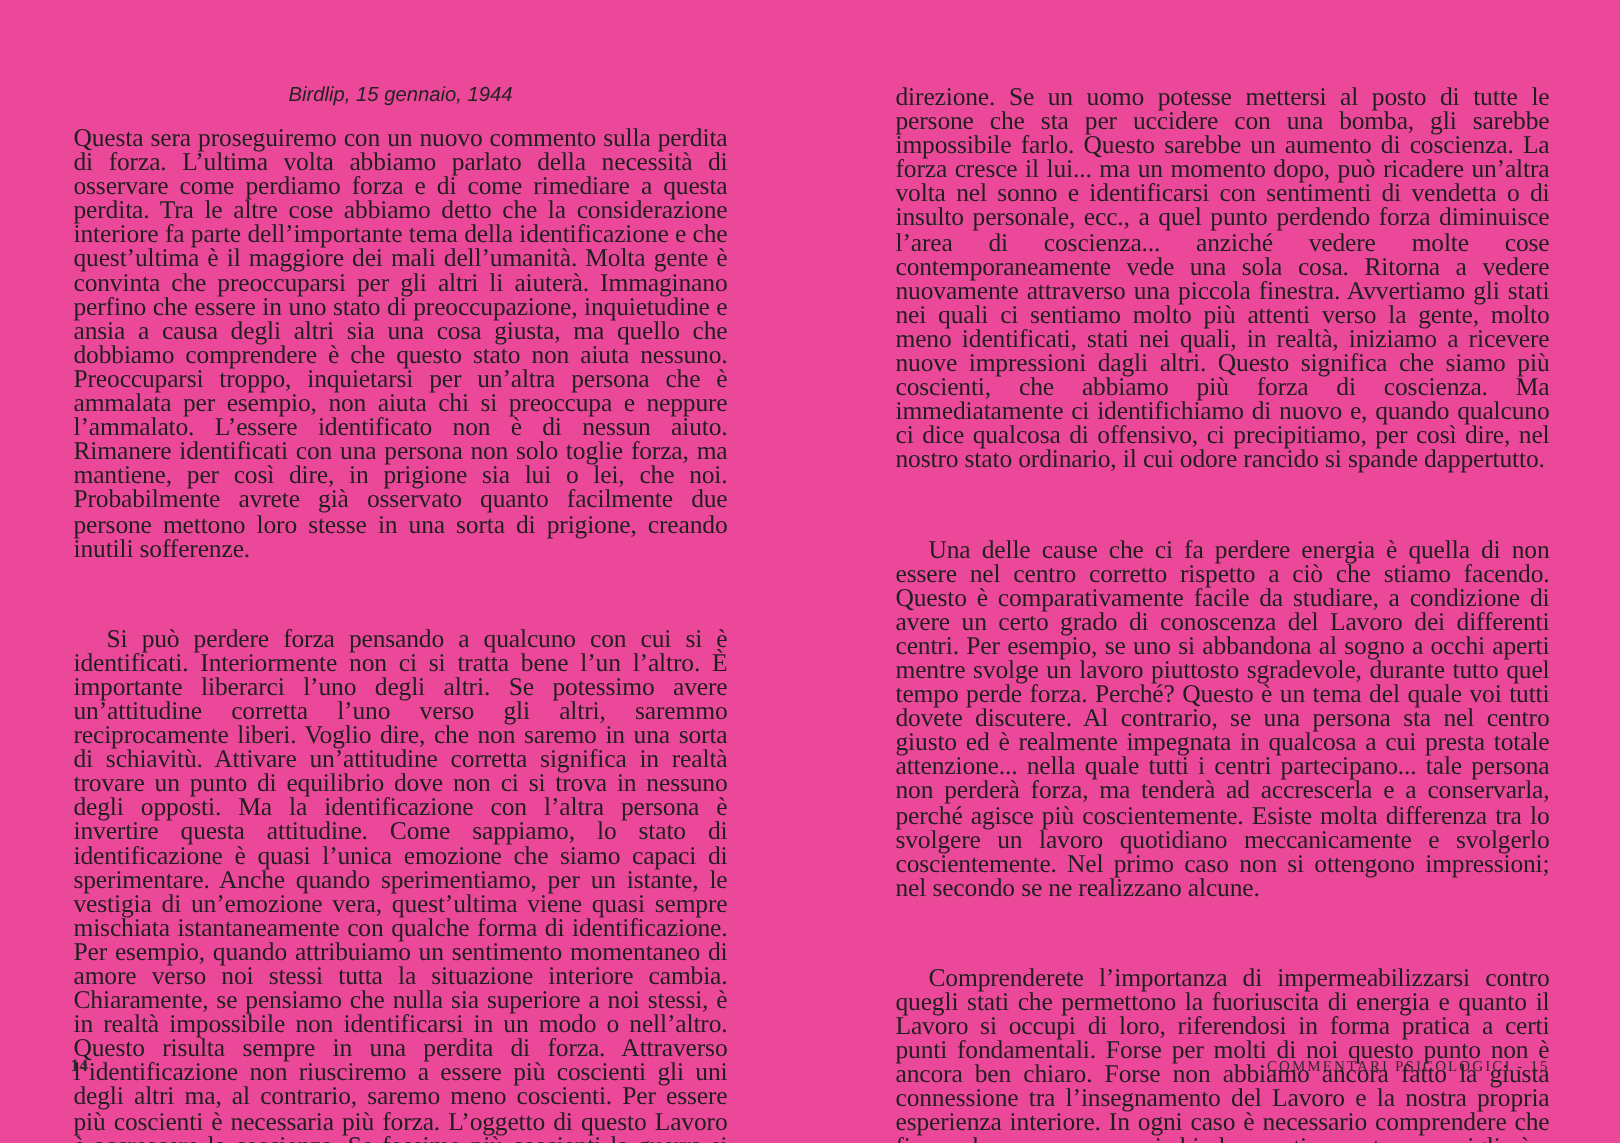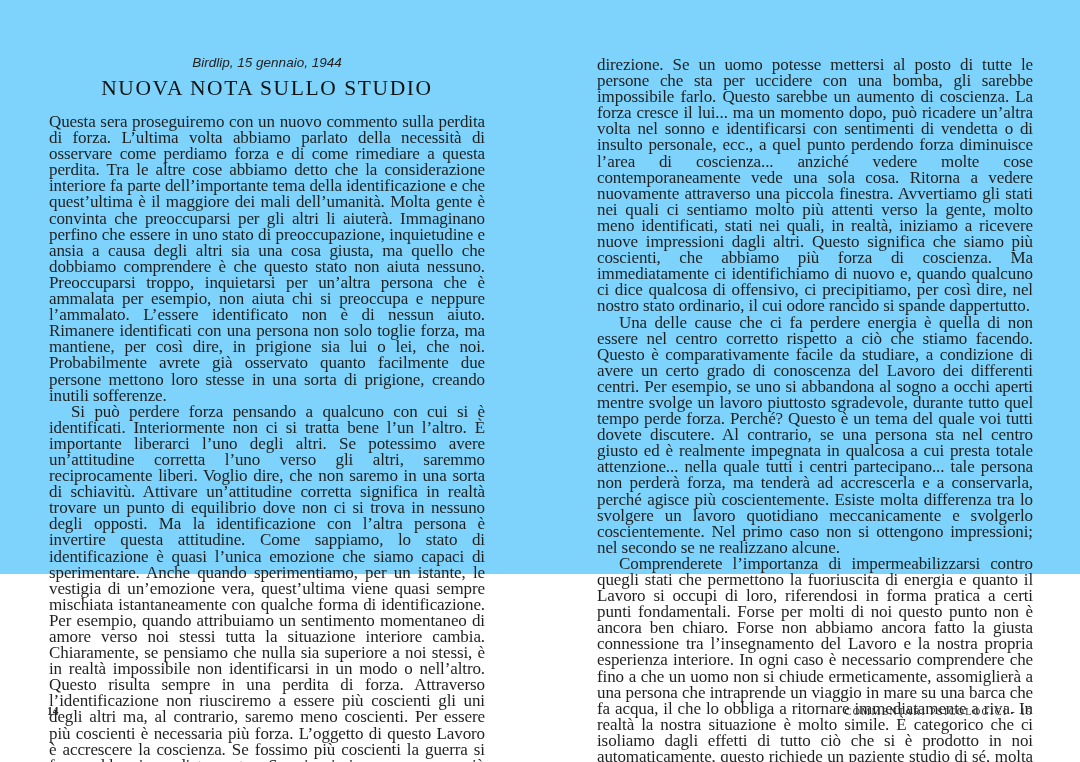--- a/index.html
+++ b/index.html
@@ -3,22 +3,22 @@
 <meta charset="utf-8">
 <style>
   html, body { margin: 0; padding: 0; }
   body {
     width: 1080px; height: 762px;
     background: #ffffff;
     overflow: hidden;
   }
   .spread {
     position: relative;
-    width: 1080px; height: 574px;
-    background: #7dd3fc;
+    width: 1080px; height: 762px;
+    background: #ec4899;
     font-family: "Liberation Serif", serif;
     color: #1f1f1f;
   }
   .page {
     position: absolute;
     top: 0;
     width: 436px;
     height: 762px;
   }
   .page-left  { left: 49px; }
@@ -50,21 +50,21 @@
     letter-spacing: -0.1px;
     color: #1f1f1f;
   }
   .page-right .body-text {
     margin-top: 57px;
   }
   .body-text p.para {
     margin: 0;
     padding: 0;
   }
-  .body-text p.para.indent { text-indent: 22px; }
+  .body-text p.para.indent { text-indent: 22px; margin-top: 44px; }
   .it { }
 
   .page-number {
     position: absolute;
     top: 705px;
     left: -2px;
     font-size: 11.5px;
     color: #2a2a2a;
     font-weight: bold;
   }
@@ -79,21 +79,20 @@
   }
 </style>
 </head>
 <body>
 
 <div class="spread">
 
   <div class="page page-left">
     <div class="dateline">Birdlip, 15 gennaio, 1944</div>
     <div class="article-title">
-      <div>NUOVA NOTA SULLO STUDIO</div>
     </div>
     <div class="body-text">
         <p class="para"><span class="">Questa sera proseguiremo con un nuovo commento sulla perdita di forza. L’ultima volta abbiamo parlato della necessità di osservare come perdiamo forza e di come rimediare a questa perdita. Tra le altre cose abbiamo detto che la considerazione interiore fa parte dell’importante tema della identificazione e che quest’ultima è il maggiore dei mali dell’umanità. Molta gente è convinta che preoccuparsi per gli altri li aiuterà. Immaginano perfino che essere in uno stato di preoccupazione, inquietudine e ansia a causa degli altri sia una cosa giusta, ma quello che dobbiamo comprendere è che questo stato non aiuta nessuno. Preoccuparsi troppo, inquietarsi per un’altra persona che è ammalata per esempio, non aiuta chi si preoccupa e neppure l’ammalato. L’essere identificato non è di nessun aiuto. Rimanere identificati con una persona non solo toglie forza, ma mantiene, per così dire, in prigione sia lui o lei, che noi. Probabilmente avrete già osservato quanto facilmente due persone mettono loro stesse in una sorta di prigione, creando inutili sofferenze.</span></p>
         <p class="para indent"><span class="">Si può perdere forza pensando a qualcuno con cui si è identificati. Interiormente non ci si tratta bene l’un l’altro. È importante liberarci l’uno degli altri. Se potessimo avere un’attitudine corretta l’uno verso gli altri, saremmo reciprocamente liberi. Voglio dire, che non saremo in una sorta di schiavitù. Attivare un’attitudine corretta significa in realtà trovare un punto di equilibrio dove non ci si trova in nessuno degli opposti. Ma la identificazione con l’altra persona è invertire questa attitudine. Come sappiamo, lo stato di identificazione è quasi l’unica emozione che siamo capaci di sperimentare. Anche quando sperimentiamo, per un istante, le vestigia di un’emozione vera, quest’ultima viene quasi sempre mischiata istantaneamente con qualche forma di identificazione. Per esempio, quando attribuiamo un sentimento momentaneo di amore verso noi stessi tutta la situazione interiore cambia. Chiaramente, se pensiamo che nulla sia superiore a noi stessi, è in realtà impossibile non identificarsi in un modo o nell’altro. Questo risulta sempre in una perdita di forza. Attraverso l’identificazione non riusciremo a essere più coscienti gli uni degli altri ma, al contrario, saremo meno coscienti. Per essere più coscienti è necessaria più forza. L’oggetto di questo Lavoro è accrescere la coscienza. Se fossimo più coscienti la guerra si fermerebbe immediatamente. Se riuscissimo a essere più coscienti verso le altre persone, tutte le relazioni che manteniamo con esse cambierebbero. La Considerazione Esteriore è uno sviluppo della coscienza. La coscienza può crescere solamente in certe direzioni. La Conoscenza di Sé è una direzione; la Considerazione Esteriore è un’altra</span></p>
       </div>
     <div class="page-number">14</div>
   </div>
 
   <div class="page page-right">
     <div class="body-text">

